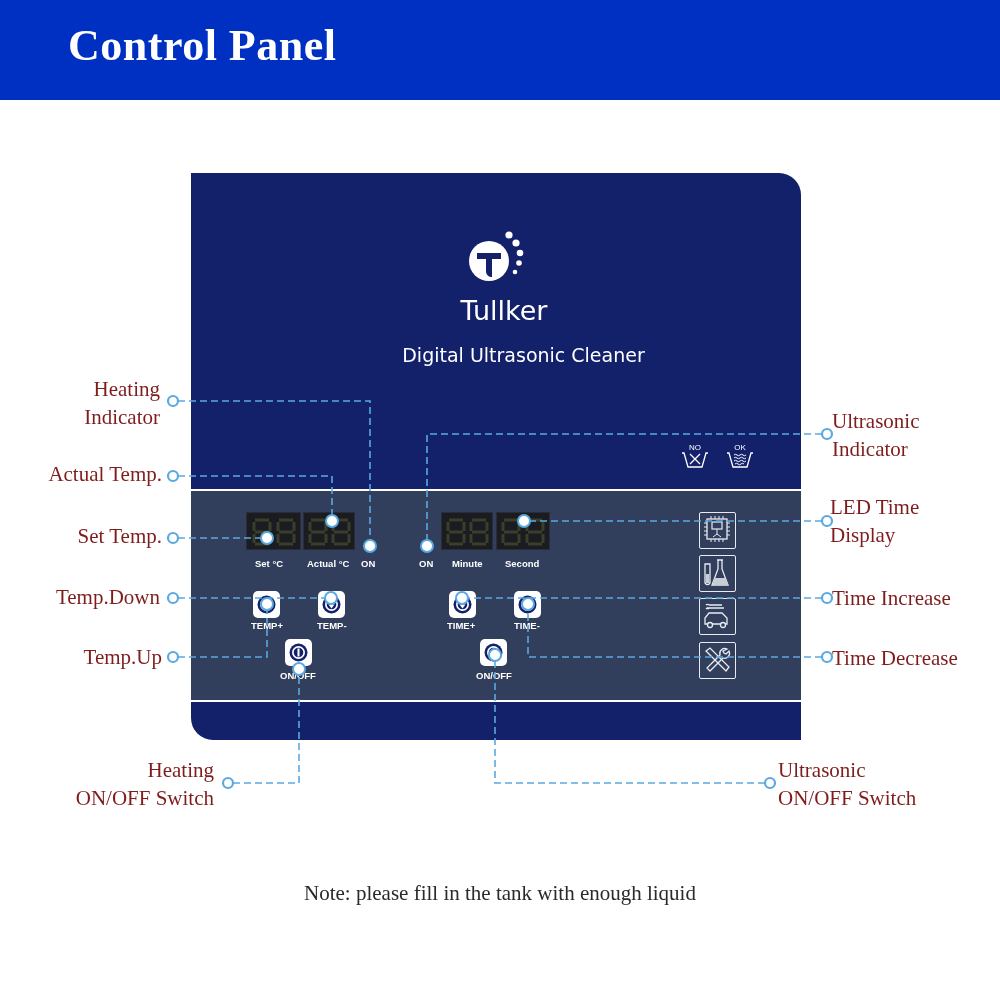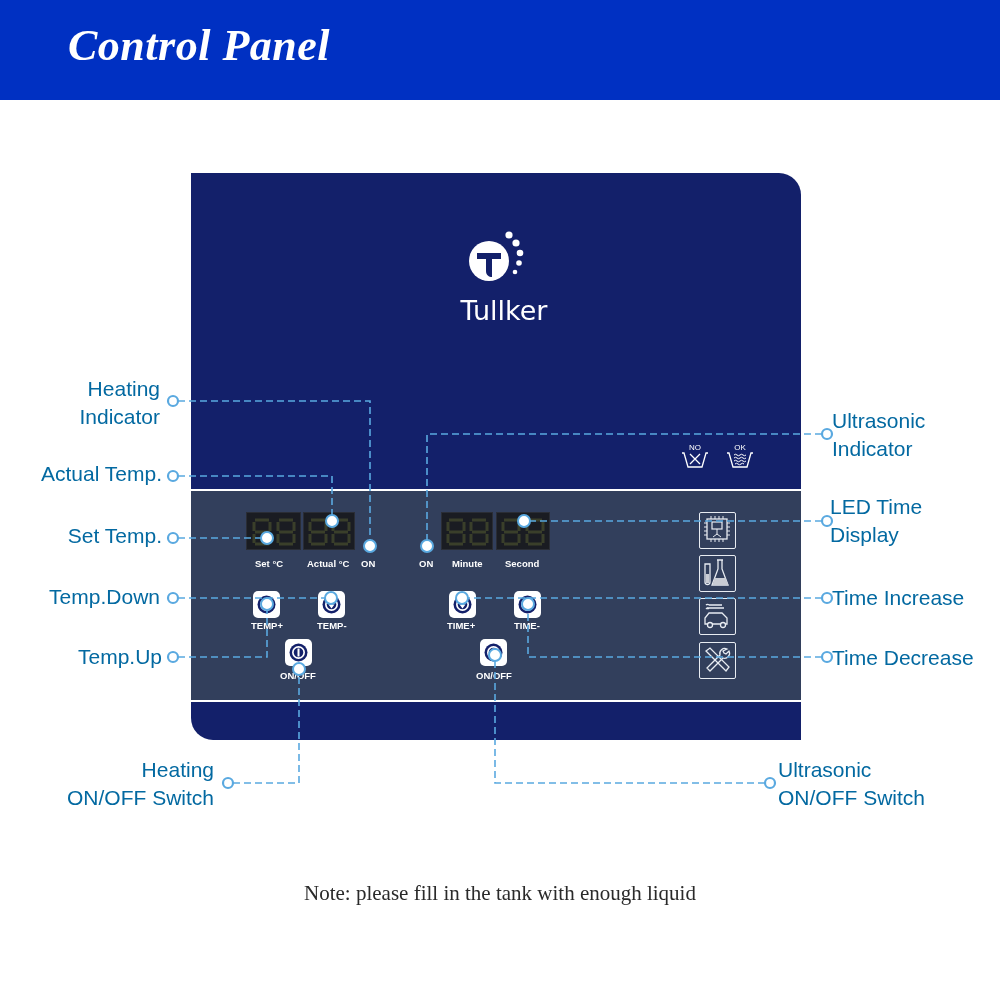--- a/index.html
+++ b/index.html
@@ -1,18 +1,18 @@
 <!DOCTYPE html>
 <html><head>
 <meta charset="utf-8">
 <style>
   html, body { margin: 0; padding: 0; }
   body { width: 1000px; height: 1000px; background: #ffffff; position: relative; overflow: hidden; font-family: "Liberation Serif", serif; }
   .header { position: absolute; left: 0; top: 0; width: 1000px; height: 100px; background: #0030c2; }
-  .header-title { position: absolute; left: 68px; top: 20px; font-family: "Liberation Serif", serif; font-weight: bold; font-size: 44px; color: #ffffff; letter-spacing: 0.5px; font-style: italic; }
+  .header-title { position: absolute; left: 68px; top: 20px; font-family: "Liberation Serif", serif; font-weight: bold; font-size: 44px; color: #ffffff; letter-spacing: 0.5px; }
 
   .panel { position: absolute; left: 191px; top: 173px; width: 610px; height: 567px; background: #13206a; border-radius: 0 22px 0 22px; overflow: hidden; }
   .panel-mid { position: absolute; left: 0; top: 316px; width: 610px; height: 213px; background: #323f5c; border-top: 2px solid #ffffff; border-bottom: 2px solid #ffffff; box-sizing: border-box; }
 
   .logo { position: absolute; left: 268px; top: 50px; width: 70px; height: 70px; }
   .brand { position: absolute; left: 0; width: 610px; top: 122px; text-align: center; font-family: "DejaVu Sans", sans-serif; font-size: 27px; color: #ffffff; padding-left: 16px; box-sizing: border-box; }
   .subtitle { position: absolute; left: 0; width: 610px; top: 171px; text-align: center; font-family: "DejaVu Sans", sans-serif; font-size: 19px; color: #ffffff; padding-left: 55px; box-sizing: border-box; }
 
   .wash { position: absolute; top: 268px; width: 30px; height: 30px; }
 
@@ -21,21 +21,21 @@
 
   .plabel { position: absolute; font-family: "Liberation Sans", sans-serif; font-weight: bold; font-size: 9.5px; color: #ffffff; white-space: nowrap; text-align: right; }
 
   .btn { position: absolute; width: 27px; height: 27px; background: #ffffff; border-radius: 5px; }
   .btn svg { position: absolute; left: 0; top: 0; }
 
   .feat { position: absolute; left: 508px; width: 37px; height: 37px; border: 1.5px solid #e8ecf2; border-radius: 2px; box-sizing: border-box; }
   .feat svg { position: absolute; left: 0; top: 0; }
 
   .callout-layer { position: absolute; left: 0; top: 0; width: 1000px; height: 1000px; pointer-events: none; }
-  .callout { position: absolute; font-family: Liberation Sans, sans-serif; font-size: 21px; color: #0369a1; line-height: 28px; white-space: nowrap; }
+  .callout { position: absolute; font-family: Liberation Serif, serif; font-size: 21px; color: #7f1d1d; line-height: 28px; white-space: nowrap; }
   .callout.right-align { text-align: right; }
 
   .note { position: absolute; left: 0; width: 1000px; top: 881px; text-align: center; font-family: "Liberation Serif", serif; font-size: 21px; color: #2a2a2a; }
 </style>
 </head>
 <body>
 
 <div class="header">
   <div class="header-title">Control Panel</div>
 </div>
@@ -45,20 +45,21 @@
   <svg class="logo" viewBox="0 0 70 70">
     <circle cx="30" cy="38" r="20" fill="#ffffff"></circle>
     <path d="M18 30 h24 v6 h-9 v18 c-3 0 -6 -2 -6 -6 v-12 h-9 z" fill="#13206a"></path>
     <circle cx="50" cy="12" r="3.6" fill="#ffffff"></circle>
     <circle cx="57" cy="20" r="3.6" fill="#ffffff"></circle>
     <circle cx="61" cy="30" r="3.3" fill="#ffffff"></circle>
     <circle cx="60" cy="40" r="2.8" fill="#ffffff"></circle>
     <circle cx="56" cy="49" r="2.3" fill="#ffffff"></circle>
   </svg>
   <div class="brand">Tullker</div>
+  <div class="subtitle">Digital Ultrasonic Cleaner</div>
 
   <svg class="wash" style="left:489px;" viewBox="0 0 30 30">
     <text x="15" y="9" text-anchor="middle" font-family="Liberation Sans, sans-serif" font-size="8" fill="#fff">NO</text>
     <path d="M2 12 l2 0 l4 14 h14 l4 -14 l2 0" stroke="#fff" stroke-width="1.3" fill="none"></path>
     <path d="M10 13 l10 10 M20 13 l-10 10" stroke="#fff" stroke-width="1.3"></path>
   </svg>
   <svg class="wash" style="left:534px;" viewBox="0 0 30 30">
     <text x="15" y="9" text-anchor="middle" font-family="Liberation Sans, sans-serif" font-size="8" fill="#fff">OK</text>
     <path d="M2 12 l2 0 l4 14 h14 l4 -14 l2 0" stroke="#fff" stroke-width="1.3" fill="none"></path>
     <path d="M9 14 q1.5 -1.5 3 0 t3 0 t3 0 t3 0 M9 17 q1.5 -1.5 3 0 t3 0 t3 0 t3 0 M9 20 q1.5 -1.5 3 0 t3 0 t3 0 t3 0 M10 23 q1.5 -1.5 3 0 t3 0 t3 0" stroke="#fff" stroke-width="1" fill="none"></path>

